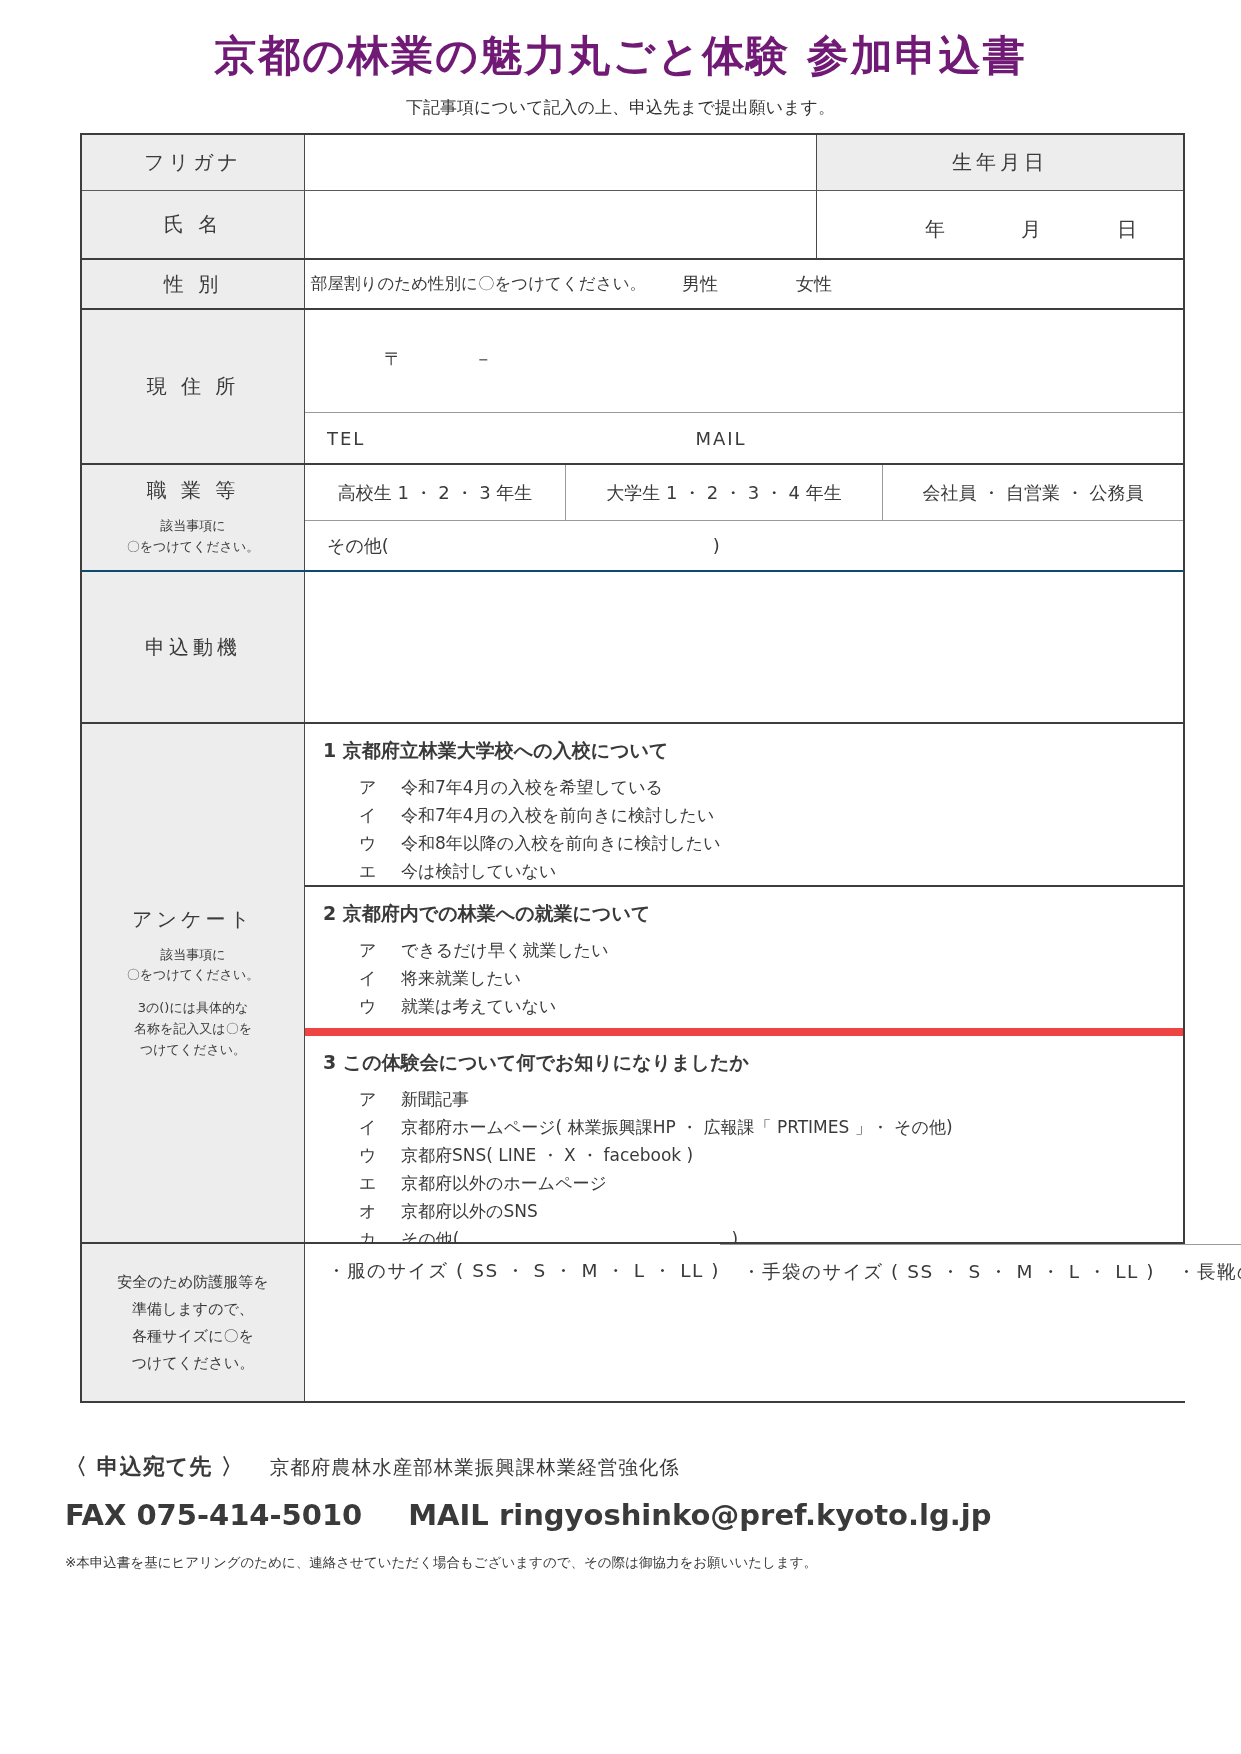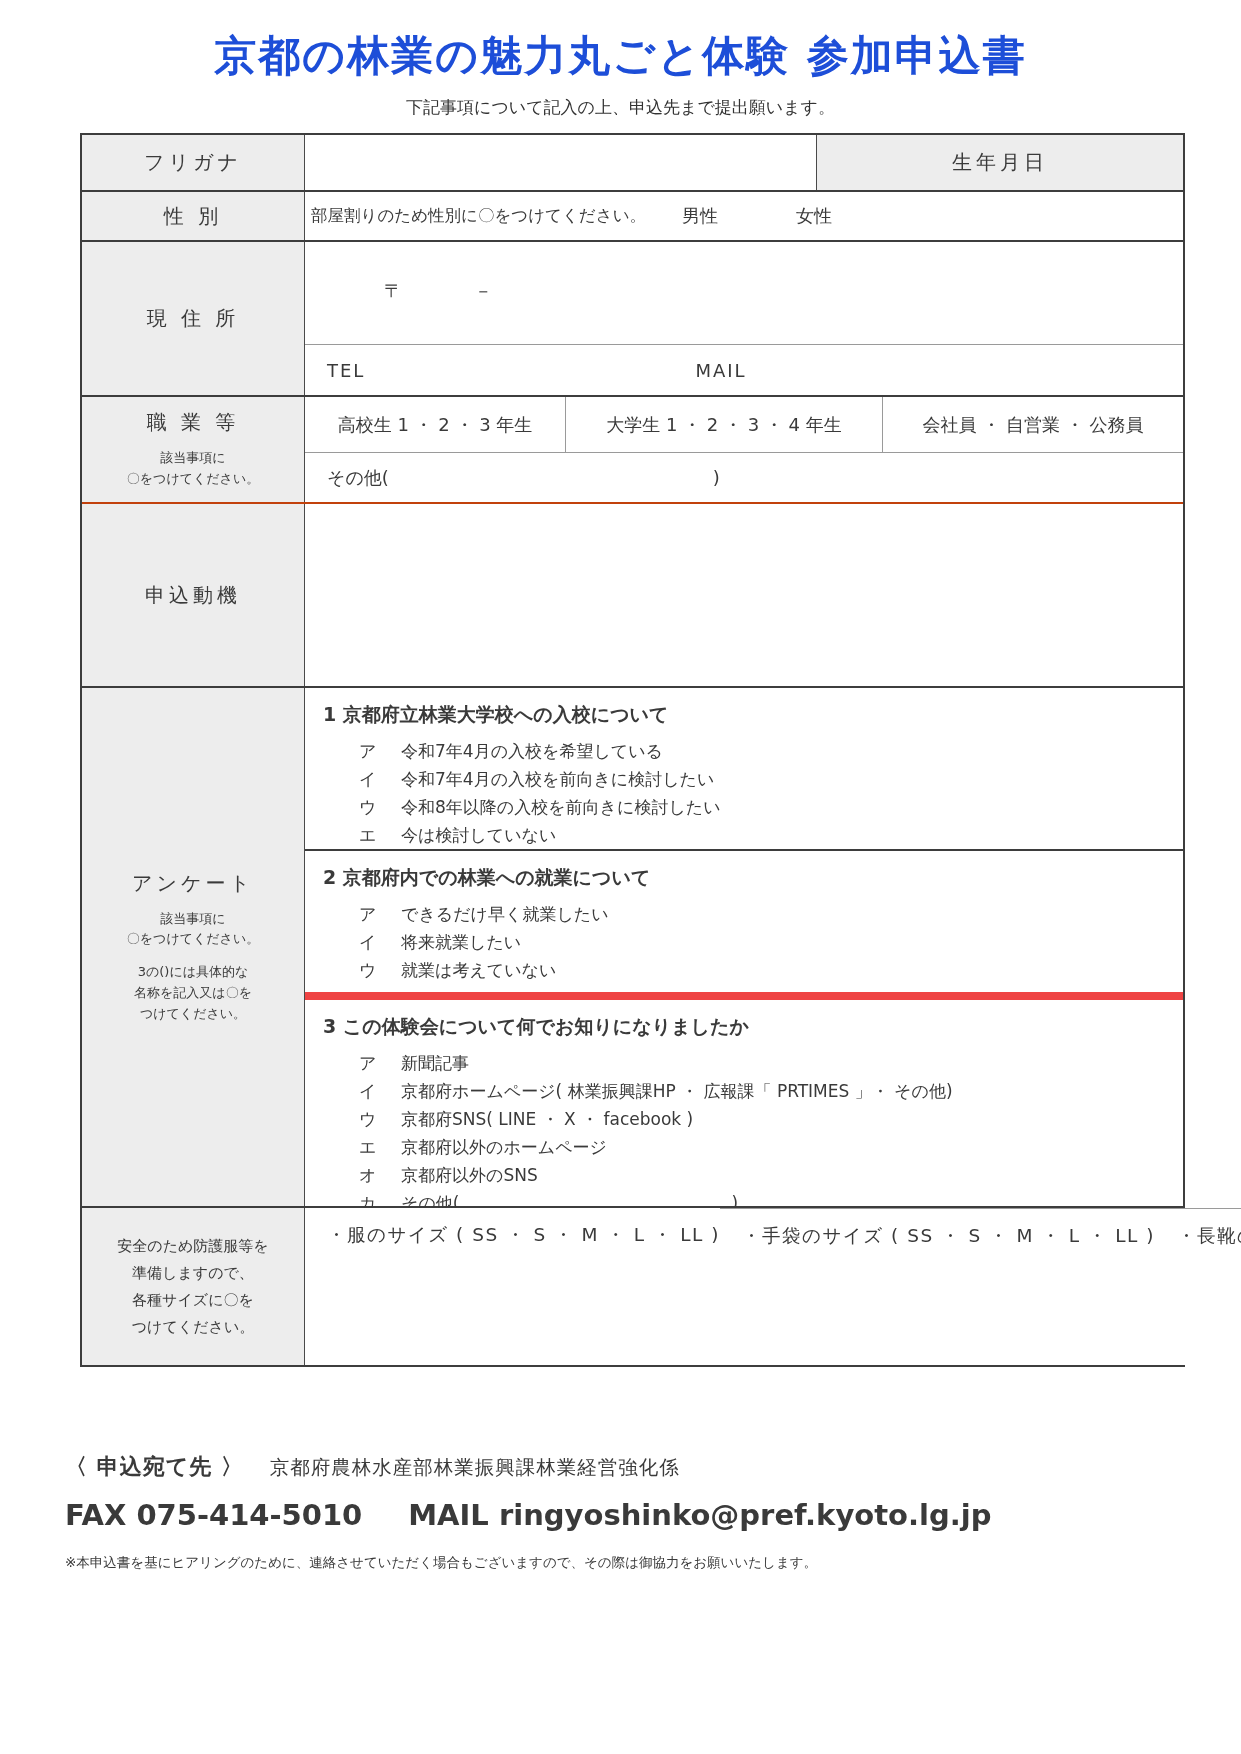--- a/index.html
+++ b/index.html
@@ -1,21 +1,21 @@
 <!DOCTYPE html>
 <html><head>
 <meta charset="utf-8">
 <style>
   * { box-sizing: border-box; margin: 0; padding: 0; }
   html,body { background:#ffffff; }
   .page {
     width: 1241px; height: 1754px; position: relative; background:#ffffff;
     font-family: "DejaVu Sans", "Liberation Sans", sans-serif; color:#3a3a3a;
   }
-  .title { padding-top:28px; text-align:center; font-size:42px; font-weight:800; letter-spacing:2px; color:#1d4ed8; }
+  .title { padding-top:28px; text-align:center; font-size:42px; font-weight:800; letter-spacing:2px; color:#701a75; }
   .subtitle { text-align:center; font-size:17px; margin-top:12px; color:#333; }
 
   .form-table { position:absolute; left:80px; top:133px; width:1105px; border:2px solid #3d3d3d; background:#fff; }
   .row { display:flex; width:100%; }
   .lbl {
     width:223px; flex:0 0 223px; background:#ededed; border-right:1px solid #4a4a4a;
     display:flex; flex-direction:column; align-items:center; justify-content:center; text-align:center;
   }
   .lbl .big { font-size:20px; letter-spacing:4px; font-weight:500; }
   .lbl .small { font-size:13px; margin-top:12px; line-height:1.6; white-space:pre-line; }
@@ -45,21 +45,21 @@
 
   .r5 { height:107px; border-top:2px solid #3d3d3d; }
   .r5 .content { flex-direction:column; }
   .occ-row { height:55px; display:flex; }
   .occ-cell { display:flex; align-items:center; justify-content:center; font-size:18px; white-space:pre; }
   .occ-c1 { width:261px; flex:0 0 261px; border-right:1px solid #9a9a9a; }
   .occ-c2 { width:317px; flex:0 0 317px; border-right:1px solid #9a9a9a; }
   .occ-c3 { flex:1; }
   .other-row { flex:1; border-top:1px solid #9a9a9a; display:flex; align-items:center; padding-left:22px; font-size:18px; white-space:pre; }
 
-  .r6 { height:184px; border-top:2px solid #c2410c; }
+  .r6 { height:152px; border-top:2px solid #0c4a6e; }
 
   .r7 { height:520px; border-top:2px solid #3d3d3d; }
   .r7 .content { flex-direction:column; }
   .qblock {}
   .qb1 { height:167px; }
   .qb2 { height:135px; border-top:2px solid #3d3d3d; }
   .qb3 { flex:1; border-top:8px solid #ef4444;margin-top:8px; }
   .qtitle { padding:14px 0 0 18px; font-size:19px; font-weight:700; }
   .qopts { margin-top:9px; }
   .qopt { display:flex; padding-left:54px; font-size:17px; line-height:28px; }
@@ -92,20 +92,31 @@
     <div class="row r1">
       <div class="lbl">
         <span class="big">フリガナ</span>
       </div>
       <div class="mid"></div>
       <div class="birth">
         <span>生年月日</span>
       </div>
     </div>
 
+    <div class="row r2">
+      <div class="lbl">
+        <span class="big">氏 名</span>
+      </div>
+      <div class="mid"></div>
+      <div class="birth">
+        <span>年</span>
+        <span>月</span>
+        <span>日</span>
+      </div>
+    </div>
 
     <div class="row r3">
       <div class="lbl">
         <span class="big">性 別</span>
       </div>
       <div class="content">
         <span class="g-inst">部屋割りのため性別に〇をつけてください。</span>
         <span class="g-opt g-male">男性</span>
         <span class="g-opt g-female">女性</span>
       </div>

